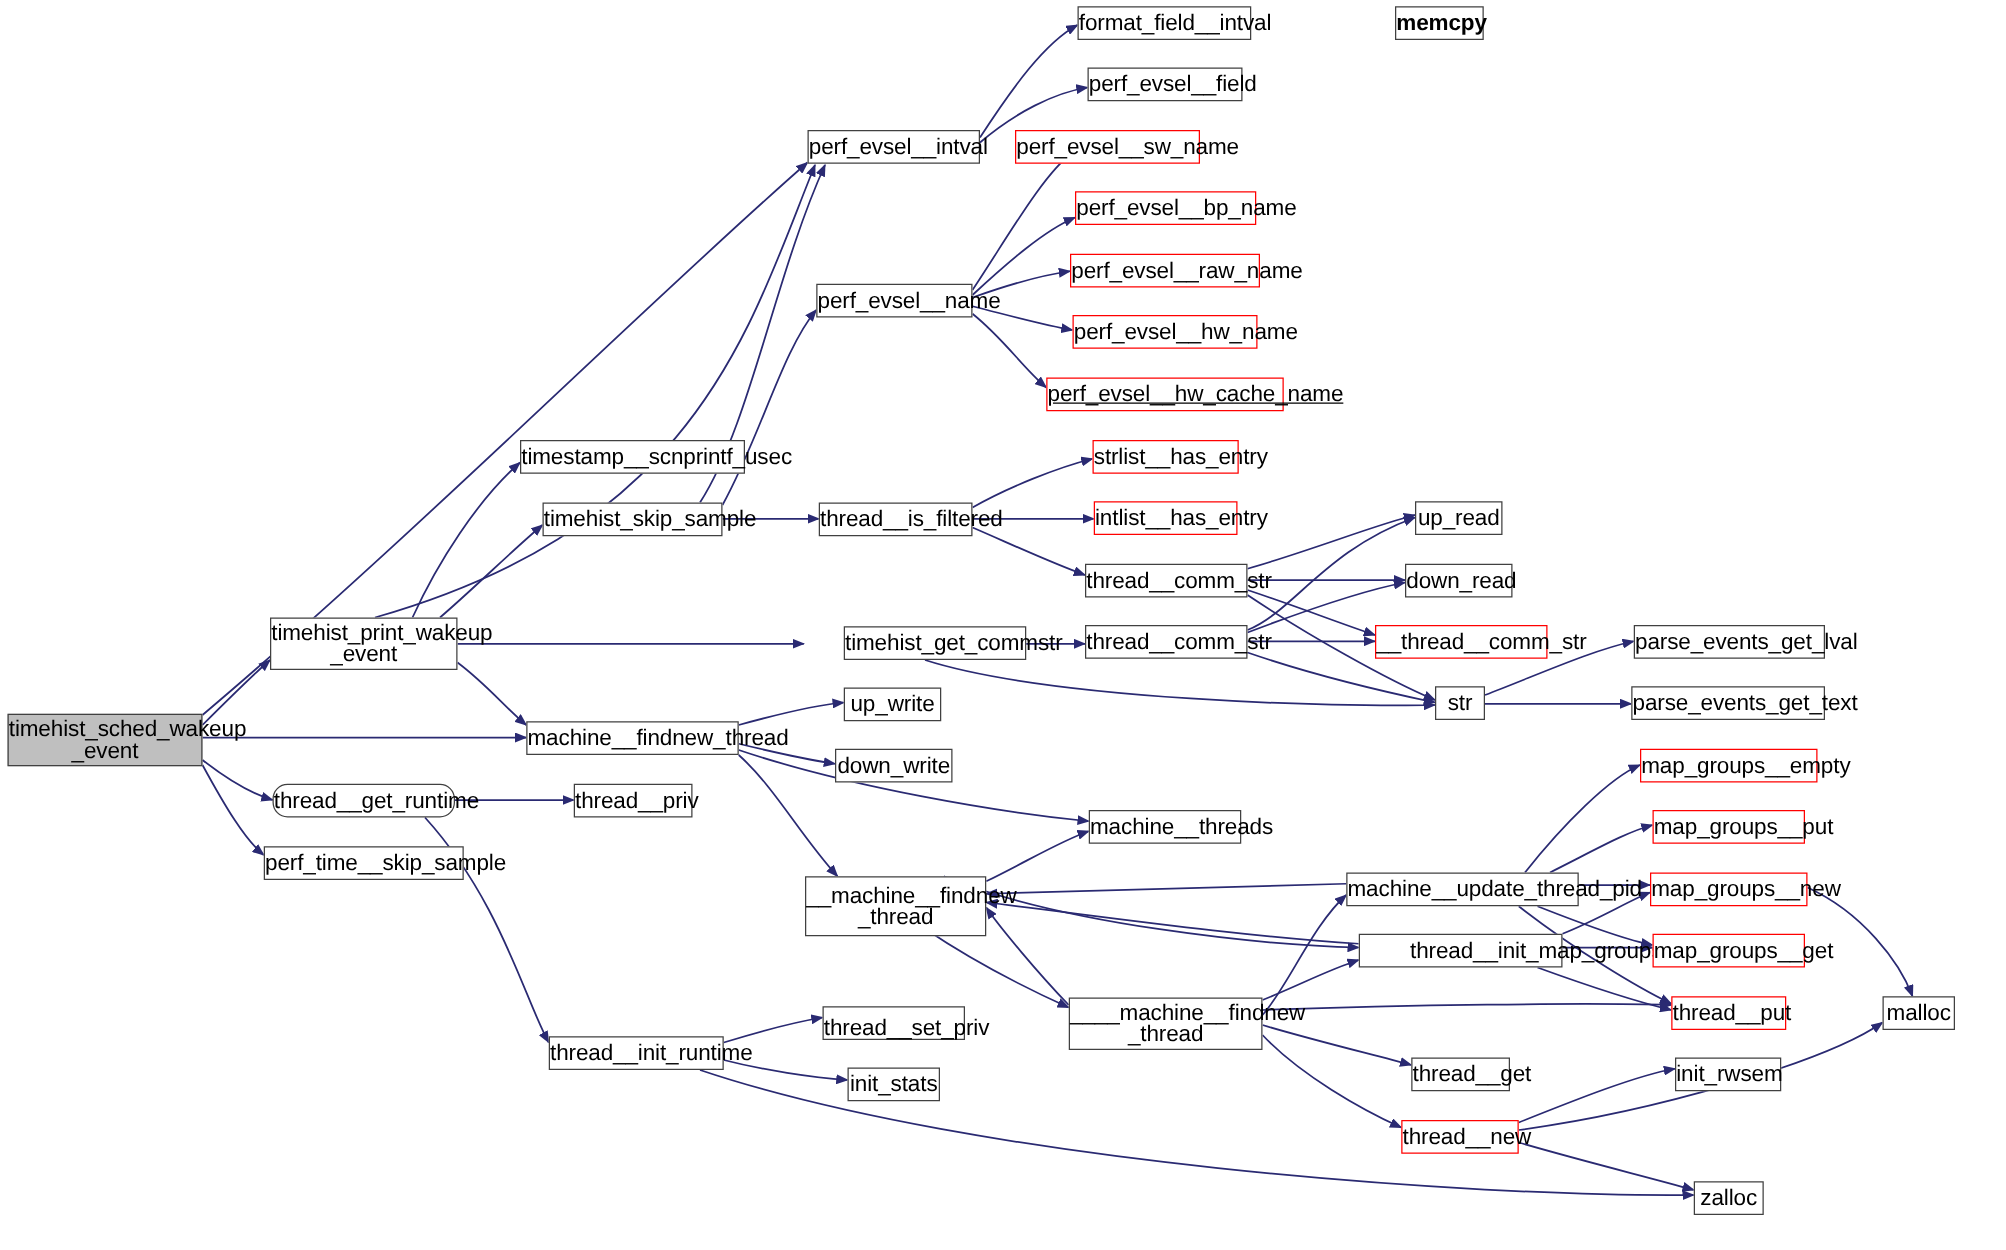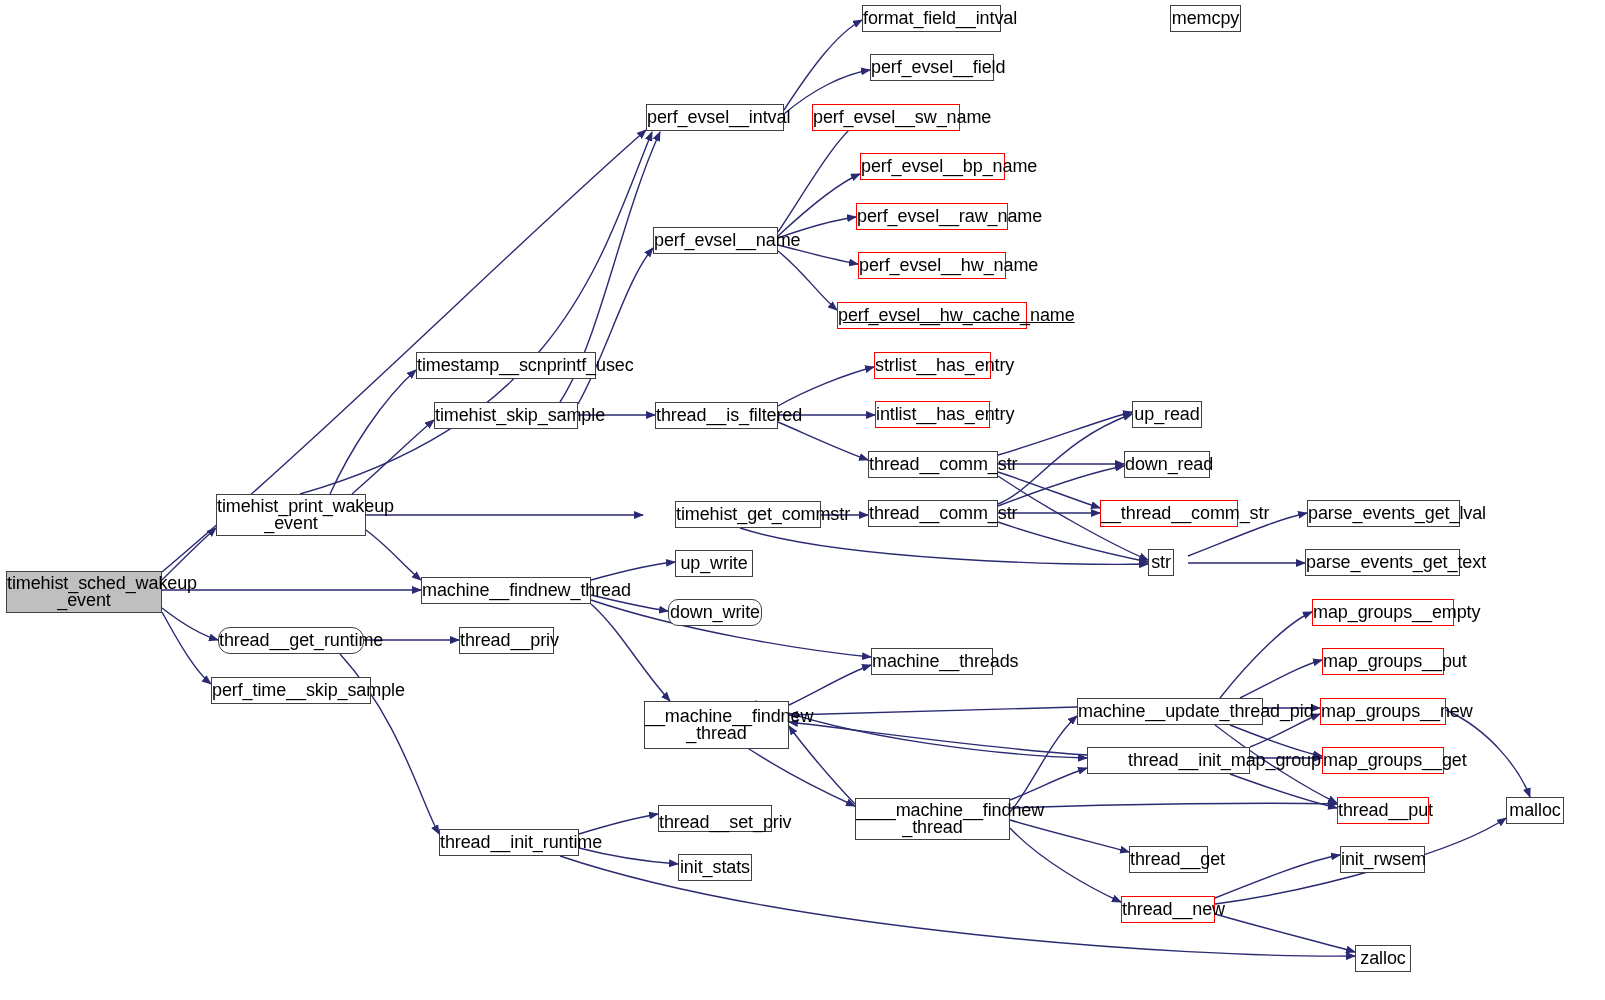--- a/index.html
+++ b/index.html
@@ -160,39 +160,39 @@
       <div class="node red" style="left: 858px; top: 252px; width: 148px; height: 27px;"><span class="node-label">perf_evsel__hw_name</span></div>
       <div class="node red" style="left: 837px; top: 302px; width: 190px; height: 27px; text-decoration: underline;"><span class="node-label">perf_evsel__hw_cache_name</span></div>
       <div class="node" style="left: 655px; top: 402px; width: 123px; height: 27px;"><span class="node-label">thread__is_filtered</span></div>
       <div class="node red" style="left: 874px; top: 352px; width: 117px; height: 27px;"><span class="node-label">strlist__has_entry</span></div>
       <div class="node red" style="left: 875px; top: 401px; width: 115px; height: 27px;"><span class="node-label">intlist__has_entry</span></div>
       <div class="node" style="left: 868px; top: 451px; width: 130px; height: 27px;"><span class="node-label">thread__comm_str</span></div>
       <div class="node" style="left: 868px; top: 500px; width: 130px; height: 27px;"><span class="node-label">thread__comm_str</span></div>
       <div class="node" style="left: 1132px; top: 401px; width: 70px; height: 27px;"><span class="node-label">up_read</span></div>
       <div class="node" style="left: 1124px; top: 451px; width: 86px; height: 27px;"><span class="node-label">down_read</span></div>
       <div class="node red" style="left: 1100px; top: 500px; width: 138px; height: 27px;"><span class="node-label">__thread__comm_str</span></div>
-      <div class="node" style="left: 1148px; top: 549px; width: 26px; height: 27px;"><span class="node-label">str</span></div>
+      <div class="node" style="left: 1148px; top: 549px; width: 40px; height: 27px;"><span class="node-label">str</span></div>
       <div class="node" style="left: 1307px; top: 500px; width: 153px; height: 27px;"><span class="node-label">parse_events_get_lval</span></div>
       <div class="node" style="left: 1305px; top: 549px; width: 155px; height: 27px;"><span class="node-label">parse_events_get_text</span></div>
       <div class="node" style="left: 675px; top: 550px; width: 78px; height: 27px;"><span class="node-label">up_write</span></div>
-      <div class="node" style="left: 668px; top: 599px; width: 94px; height: 27px; border-radius: 10px;"><span class="node-label">down_write</span></div>
+      <div class="node" style="left: 668px; top: 599px; width: 94px; height: 27px;"><span class="node-label">down_write</span></div>
       <div class="node" style="left: 871px; top: 648px; width: 122px; height: 27px;"><span class="node-label">machine__threads</span></div>
       <div class="node" style="left: 644px; top: 701px; width: 145px; height: 48px;"><span class="node-label">__machine__findnew
 _thread</span></div>
       <div class="node" style="left: 1077px; top: 698px; width: 186px; height: 27px;"><span class="node-label">machine__update_thread_pid</span></div>
       <div class="node" style="left: 1087px; top: 747px; width: 163px; height: 27px; padding-left: 40px;"><span class="node-label">thread__init_map_groups</span></div>
       <div class="node red" style="left: 1312px; top: 599px; width: 142px; height: 27px;"><span class="node-label">map_groups__empty</span></div>
       <div class="node red" style="left: 1322px; top: 648px; width: 122px; height: 27px;"><span class="node-label">map_groups__put</span></div>
       <div class="node red" style="left: 1320px; top: 698px; width: 126px; height: 27px;"><span class="node-label">map_groups__new</span></div>
       <div class="node red" style="left: 1322px; top: 747px; width: 122px; height: 27px;"><span class="node-label">map_groups__get</span></div>
       <div class="node red" style="left: 1337px; top: 797px; width: 92px; height: 27px;"><span class="node-label">thread__put</span></div>
       <div class="node" style="left: 855px; top: 798px; width: 155px; height: 42px;"><span class="node-label">____machine__findnew
 _thread</span></div>
       <div class="node" style="left: 1129px; top: 846px; width: 79px; height: 27px;"><span class="node-label">thread__get</span></div>
       <div class="node red" style="left: 1121px; top: 896px; width: 94px; height: 27px;"><span class="node-label">thread__new</span></div>
       <div class="node" style="left: 1340px; top: 846px; width: 85px; height: 27px;"><span class="node-label">init_rwsem</span></div>
       <div class="node" style="left: 1355px; top: 945px; width: 56px; height: 27px;"><span class="node-label">zalloc</span></div>
       <div class="node" style="left: 1506px; top: 797px; width: 58px; height: 27px;"><span class="node-label">malloc</span></div>
       <div class="node" style="left: 658px; top: 805px; width: 114px; height: 27px; align-items: flex-end;"><span class="node-label">thread__set_priv</span></div>
       <div class="node" style="left: 678px; top: 854px; width: 74px; height: 27px;"><span class="node-label">init_stats</span></div>
-      <div class="node" style="left: 1170px; top: 5px; width: 71px; height: 27px;"><span class="node-label">memcpy</span></div>
+      <div class="node" style="left: 1116px; top: 5px; width: 71px; height: 27px; font-weight: bold;"><span class="node-label">memcpy</span></div>
     </div>
 </div>
 
 </body></html>

